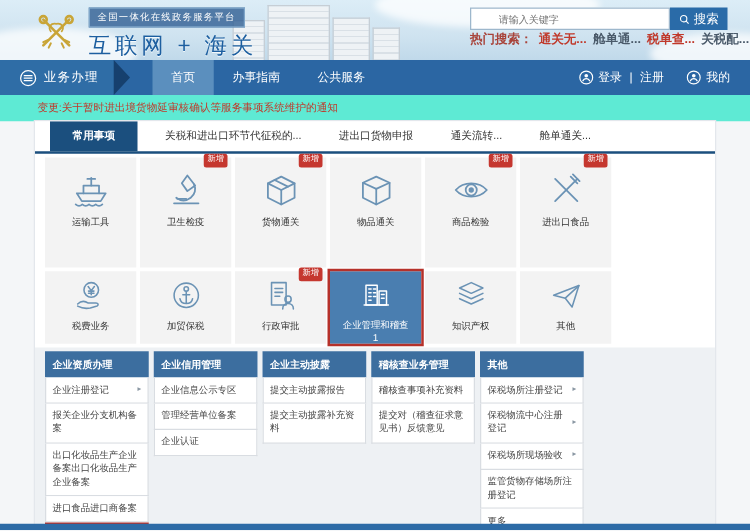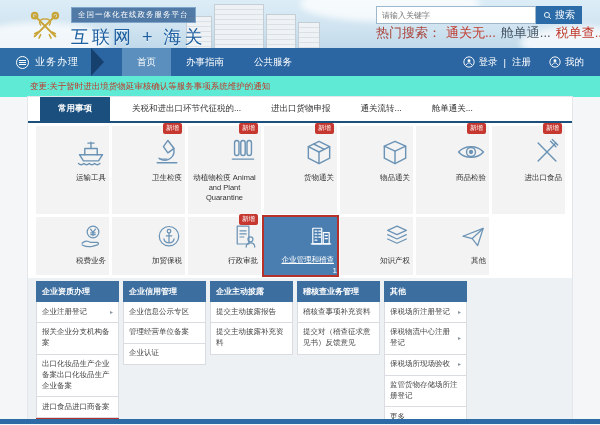--- a/index.html
+++ b/index.html
@@ -17,23 +17,23 @@
   .s1 { left:0; width:26px; height:32px; }
   .s2 { left:28px; width:50px; height:44px; }
   .s3 { left:80px; width:30px; height:34px; }
   .s4 { left:112px; width:22px; height:26px; }
   .brand { position:absolute; left:26px; top:3px; display:flex; align-items:flex-start; gap:7px; }
   .emblem { margin-top:3px; }
   .platform-badge { display:inline-block; font-size:7.5px; color:#fff; background:rgba(47,94,146,.8); border:1px solid #7fa6c9; padding:2px 6px; letter-spacing:1px; }
   .site-title { font-size:18px; font-weight:normal; color:#1d5fa0; letter-spacing:3px; margin-top:2px; text-shadow:0 1px 0 rgba(255,255,255,.8); }
   .search-zone { position:absolute; right:18px; top:6px; width:206px; }
   .search-row { display:flex; }
-  .search-row input { flex:1; height:18px; border:1px solid #9db7cc; background:#fff; font-size:8px; padding:0 5px; color:#333; outline:none; }
+  .search-row input { flex:1; height:18px; border:1px solid #9db7cc; background:#fff; font-size:8px; padding:0 22px; color:#333; outline:none; }
   .search-btn { width:46px; height:18px; border:none; background:#2a6ba8; color:#fff; font-size:10px; display:flex; align-items:center; justify-content:center; gap:3px; cursor:pointer; }
-  .hot-row { margin-top:0; font-size:13px; display:flex; gap:5px; white-space:nowrap; }
+  .hot-row { margin-top:0; font-size:10px; display:flex; gap:5px; white-space:nowrap;font-weight:bold; }
   .hot-label { color:#a8433a; }
   .hot { color:#4a5a6a; text-decoration:none; }
   .hot.red { color:#c0392b; }
 
   
   .navbar { position:relative; height:28px; background:#2b66a3; display:flex; align-items:stretch; color:#fff; }
   .biz-btn { display:flex; align-items:center; gap:6px; padding:0 12px 0 16px; background:#2f6da6; font-size:10px; letter-spacing:1px; cursor:pointer;font-family:Liberation Serif, serif; }
   .menu-circle { width:13px; height:13px; border:1px solid #fff; border-radius:50%; display:flex; align-items:center; justify-content:center; }
   .ham { width:7px; height:5px; border-top:1px solid #fff; border-bottom:1px solid #fff; position:relative; }
   .ham::after { content:""; position:absolute; left:0; right:0; top:1.5px; border-top:1px solid #fff; }
@@ -52,30 +52,30 @@
 
   
   .card { position:absolute; left:28px; top:97px; width:544px; height:324px; background:#fff; overflow:hidden; box-shadow:0 0 0 1px #e3e7ec; }
   .cat-tabs { height:26px; display:flex; align-items:stretch; border-bottom:2px solid #1b4f7e; background:#fff; }
   .cat-tab { display:flex; align-items:center; font-size:8.5px; color:#333; padding:0 8px; margin-left:14px; cursor:pointer; white-space:nowrap; }
   .cat-tab.active { background:#1b4f7e; color:#fff; padding:0 18px; margin-left:12px; font-weight:bold; }
 
   .grid { display:grid; gap:3px; margin:3px 0 0 8px; }
   .row1 { grid-template-columns:repeat(7,73px); }
   .row2 { grid-template-columns:repeat(6,73px); }
-  .cell { position:relative; background:#f3f3f3; display:flex; flex-direction:column; align-items:flex-end; cursor:pointer; }
+  .cell { position:relative; background:#f3f3f3; display:flex; flex-direction:column; align-items:center; cursor:pointer; }
   .row1 .cell { height:88px; padding-top:10px; }
   .row2 .cell { height:58px; padding-top:6px; }
   .ic { stroke:#6b93b5; fill:none; stroke-width:1.6; stroke-linecap:round; stroke-linejoin:round; }
   .row1 .ic { width:36px; height:32px; }
   .row2 .ic { width:32px; height:28px; }
   .clabel { font-size:7.5px; color:#333; text-align:center; margin-top:5px; line-height:1.35; padding:0 3px; }
   .cell.selected { background:#4a7eb0; outline:2px solid #b5312a; outline-offset:0; }
   .cell.selected .ic { stroke:#fff; }
-  .cell.selected .clabel { color:#fff;text-decoration:underline; }
+  .cell.selected .clabel { color:#fff; }
   .stepmark { color:#fff; font-size:8px; margin-top:1px; }
   .badge { position:absolute; top:-3px; right:3px; background:#c5372f; color:#fff; font-size:6.5px; line-height:1; padding:2px 3px; border-radius:2px; z-index:2; }
 
   
   .panels-wrap { margin-top:3px; background:#eef1f4; display:grid; grid-template-columns:repeat(5,83px); gap:4px; padding:3px 0 60px 8px; align-items:start; }
   .panel { background:#fff; }
   .phd { background:#3c6e9f; color:#fff; font-size:8px; font-weight:bold; padding:5px 6px; cursor:pointer; }
   .pitem { position:relative; border:1px solid #d9dde2; border-top:none; font-size:7.5px; color:#444; padding:4.5px 5px; line-height:1.45; display:flex; justify-content:space-between; align-items:center; background:#fff; cursor:pointer; }
   .ptxt { display:block; }
   .parr { color:#8a97a3; font-size:6px; margin-left:2px; flex:none; }
@@ -199,30 +199,20 @@
           <path d="M21 5l7 9-7 5-5-7z"></path>
             <path d="M27 13c2 4 1 9-3 12c-4 3-9 3-13 0"></path>
             <path d="M9 30h22"></path>
             <path d="M12 26h8"></path>
         </svg>
         <div class="clabel">卫生检疫</div>
       </div>
       <div class="cell">
         <span class="badge">新增</span>
         <svg class="ic" viewBox="0 0 40 36">
-          <rect x="10.5" y="5" width="5" height="17" rx="2.5"></rect>
-            <rect x="17.5" y="5" width="5" height="17" rx="2.5"></rect>
-            <rect x="24.5" y="5" width="5" height="17" rx="2.5"></rect>
-            <path d="M8 26h24"></path>
-        </svg>
-        <div class="clabel">动植物检疫 Animal and Plant Quarantine</div>
-      </div>
-      <div class="cell">
-        <span class="badge">新增</span>
-        <svg class="ic" viewBox="0 0 40 36">
           <path d="M8 12l12-6 12 6-12 6z"></path>
             <path d="M8 12v13l12 6V18"></path>
             <path d="M32 12v13l-12 6"></path>
             <path d="M14 9l12 6"></path>
         </svg>
         <div class="clabel">货物通关</div>
       </div>
       <div class="cell">
         <svg class="ic" viewBox="0 0 40 36">
           <path d="M8 11.5L20 6l12 5.5L20 17z"></path>

